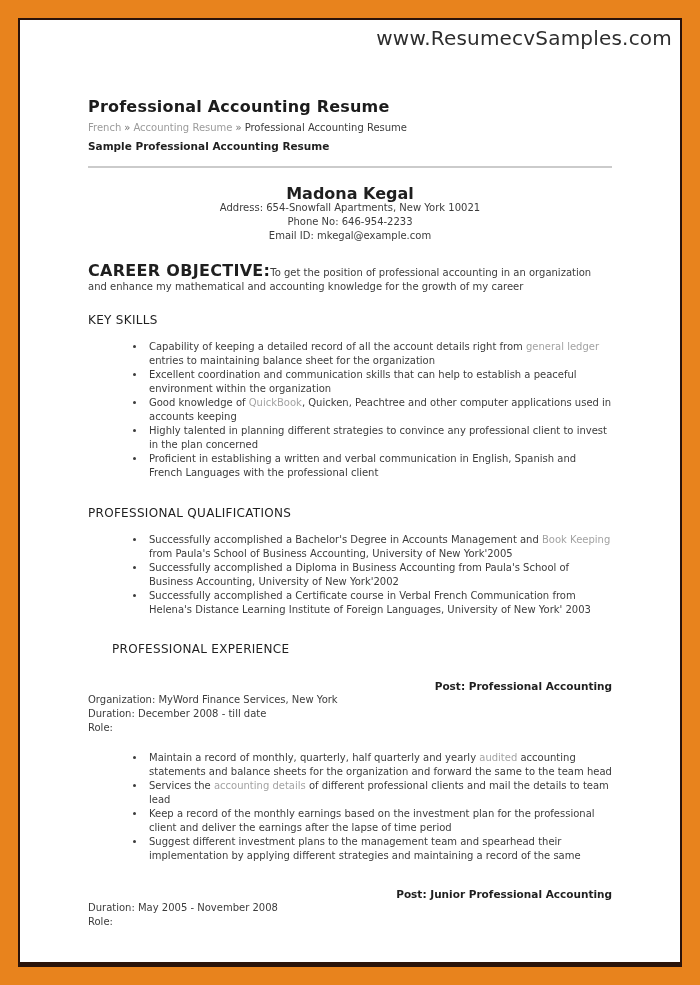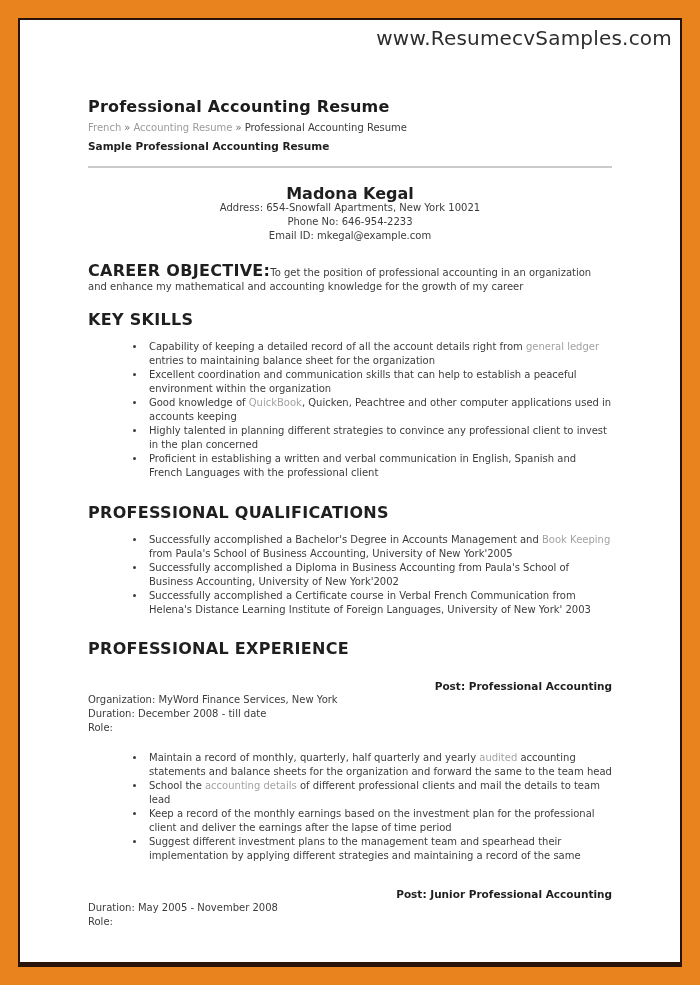--- a/index.html
+++ b/index.html
@@ -63,28 +63,28 @@
     margin-top: 13px;
   }
   .contact {
     margin-top: 19px;
     text-align: center;
   }
   .contact .contact-name { font-weight: bold; color: #1f1f1f; font-size: 16px; }
   .section-para { margin-top: 21px; }
   .inline-heading { font-weight: bold; color: #1f1f1f; font-size: 16px; letter-spacing: 0.3px; }
   .section-heading {
-    font-weight: bold;
+    font-weight: normal;
     color: #1f1f1f;
-    font-size: 16px;
+    font-size: 12px;
     letter-spacing: 0.3px;
   }
   .h-keyskills   { margin-top: 19px; }
   .h-education   { margin-top: 26px; }
-  .h-experience  { margin-top: 25px; }
+  .h-experience  { margin-top: 25px; margin-left: 24px; }
   ul.bullet-list {
     margin-top: 13px;
     padding-left: 42px;
     list-style: disc;
   }
   ul.bullet-list li { padding-left: 3px; margin-left: 16px; }
   .muted-link { color: #a3a3a3; cursor: pointer; }
   .job { margin-top: 23px; }
   .job-post { font-weight: bold; color: #1f1f1f; font-size: 10.5px; text-align: right; }
   .job ul.bullet-list { margin-top: 16px; }
@@ -137,21 +137,21 @@
 
       <div class="section-heading h-experience">PROFESSIONAL EXPERIENCE</div>
 
       <div class="job">
         <div class="job-post">Post: Professional Accounting</div>
         <div>Organization: MyWord Finance Services, New York</div>
         <div>Duration: December 2008 - till date</div>
         <div>Role:</div>
         <ul class="bullet-list">
             <li><span>Maintain a record of monthly, quarterly, half quarterly and yearly </span><span class="muted-link">audited</span><span> accounting statements and balance sheets for the organization and forward the same to the team head</span></li>
-            <li><span>School the </span><span class="muted-link">accounting details</span><span> of different professional clients and mail the details to team lead</span></li>
+            <li><span>Services the </span><span class="muted-link">accounting details</span><span> of different professional clients and mail the details to team lead</span></li>
             <li><span>Keep a record of the monthly earnings based on the investment plan for the professional client and deliver the earnings after the lapse of time period</span></li>
             <li><span>Suggest different investment plans to the management team and spearhead their implementation by applying different strategies and maintaining a record of the same</span></li>
           </ul>
       </div>
 
       <div class="job">
         <div class="job-post">Post: Junior Professional Accounting</div>
         <div>Duration: May 2005 - November 2008</div>
         <div>Role:</div>
         <ul class="bullet-list"></ul>

